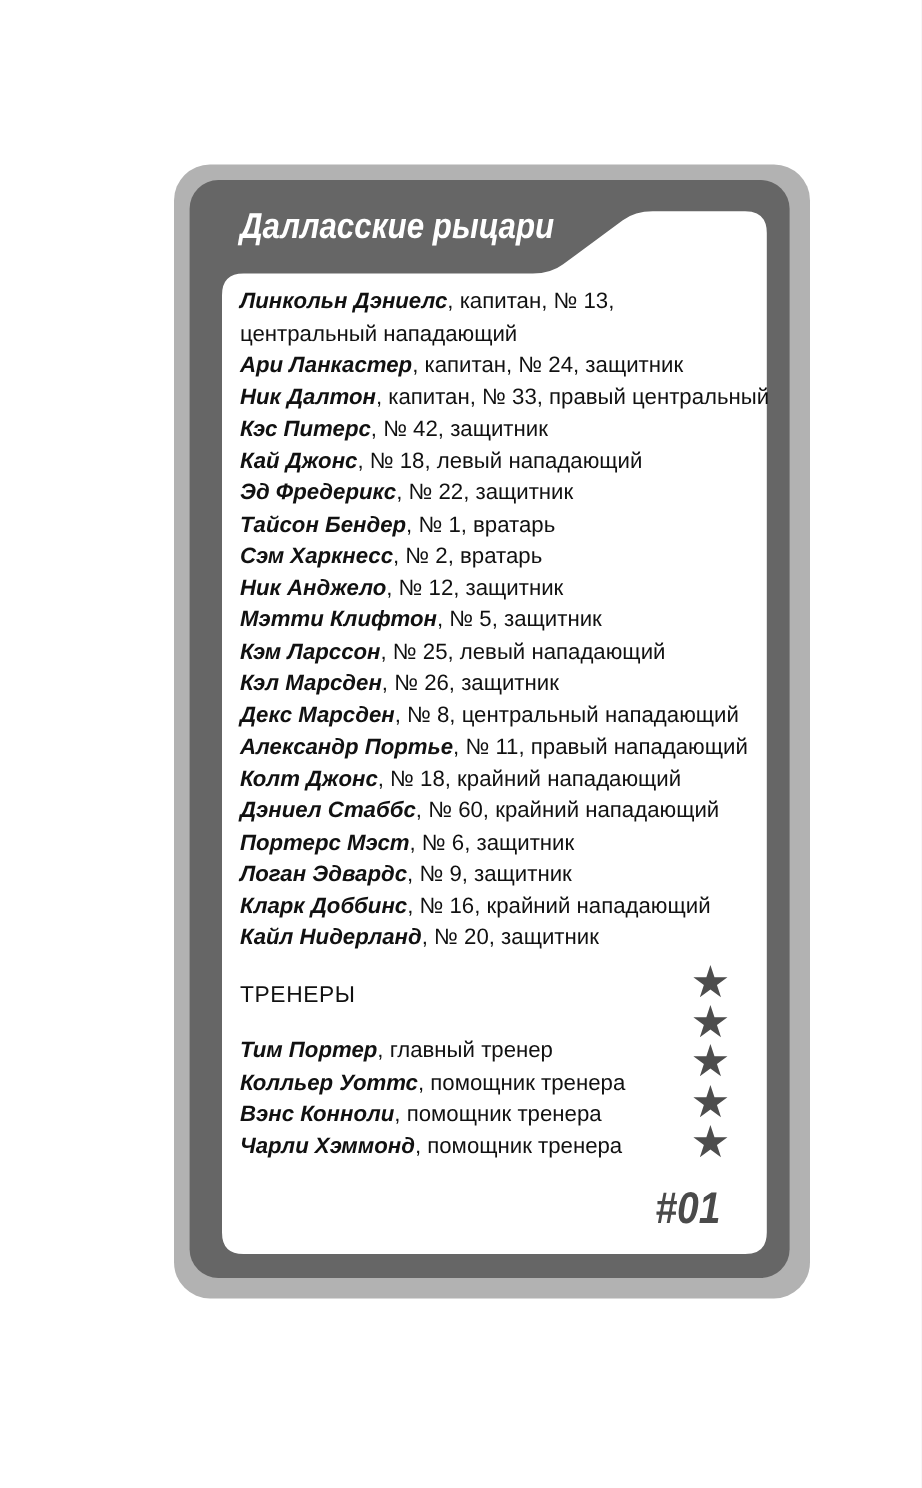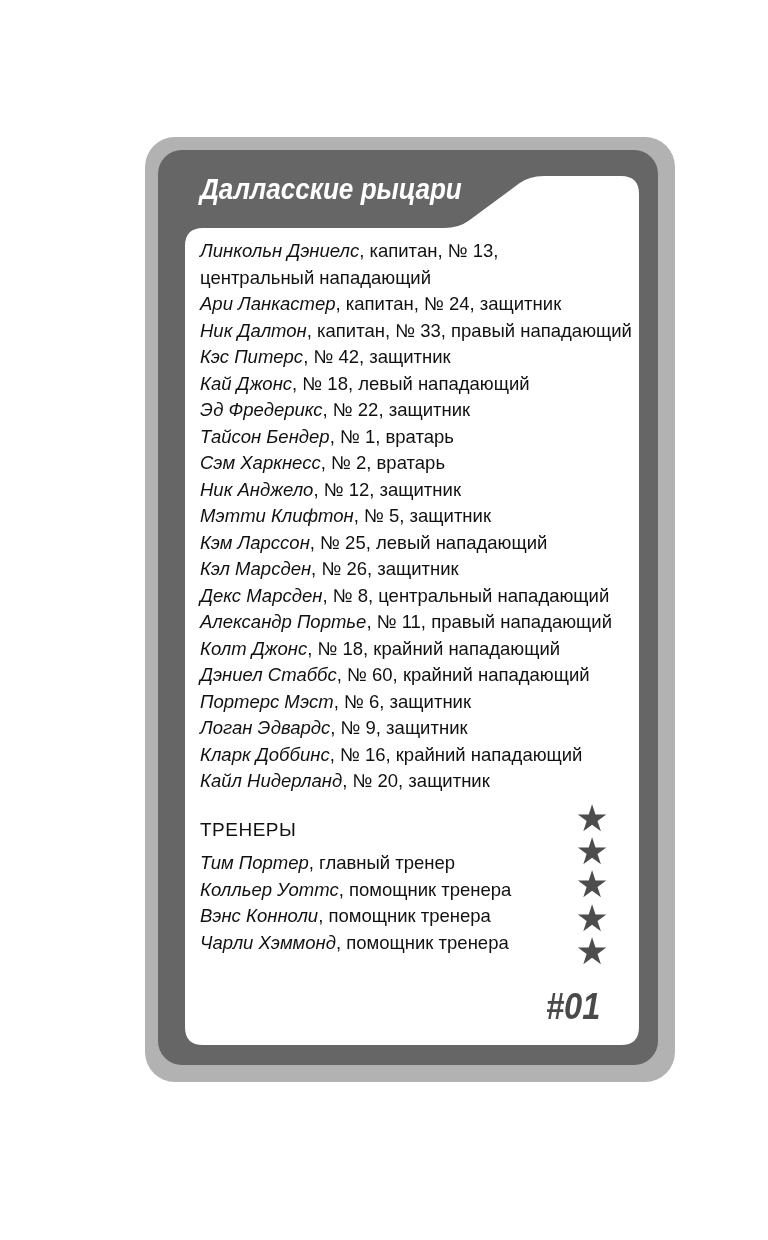--- a/index.html
+++ b/index.html
@@ -47,32 +47,32 @@
     left: 42px; top: 88px;
     width: 448px;
     color: #111111;
   }
   .players-list .roster-row, .coaches-list .roster-row {
     font-size: 18.5px;
     line-height: 26.5px;
     white-space: pre-line;
   }
   .roster-row .person-name {
-    font-weight: normal;
+    font-weight: bold;
     font-style: italic;
   }
   .coaches-heading {
     margin-top: 22px;
     font-size: 19px;
     line-height: 26.5px;
     letter-spacing: 0.5px;
     color: #111111;
   }
   .coaches-list {
-    margin-top: 7px;
+    margin-top: 19px;
   }
   .star-rating {
     position: absolute;
     left: 408px; top: 652px;
     width: 52px;
     text-align: center;
   }
   .star-icon {
     display: block;
     font-size: 37px;
@@ -116,21 +116,21 @@
           Z"></path>
       </svg>
 
       <div class="card-title">Далласские рыцари</div>
 
       <div class="content">
         <div class="players-list" id="players-list">
             <div class="roster-row"><span class="person-name">Линкольн Дэниелс</span><span class="person-info">, капитан, № 13,
 центральный нападающий</span></div>
             <div class="roster-row"><span class="person-name">Ари Ланкастер</span><span class="person-info">, капитан, № 24, защитник</span></div>
-            <div class="roster-row"><span class="person-name">Ник Далтон</span><span class="person-info">, капитан, № 33, правый нападающий</span></div>
+            <div class="roster-row"><span class="person-name">Ник Далтон</span><span class="person-info">, капитан, № 33, правый центральный</span></div>
             <div class="roster-row"><span class="person-name">Кэс Питерс</span><span class="person-info">, № 42, защитник</span></div>
             <div class="roster-row"><span class="person-name">Кай Джонс</span><span class="person-info">, № 18, левый нападающий</span></div>
             <div class="roster-row"><span class="person-name">Эд Фредерикс</span><span class="person-info">, № 22, защитник</span></div>
             <div class="roster-row"><span class="person-name">Тайсон Бендер</span><span class="person-info">, № 1, вратарь</span></div>
             <div class="roster-row"><span class="person-name">Сэм Харкнесс</span><span class="person-info">, № 2, вратарь</span></div>
             <div class="roster-row"><span class="person-name">Ник Анджело</span><span class="person-info">, № 12, защитник</span></div>
             <div class="roster-row"><span class="person-name">Мэтти Клифтон</span><span class="person-info">, № 5, защитник</span></div>
             <div class="roster-row"><span class="person-name">Кэм Ларссон</span><span class="person-info">, № 25, левый нападающий</span></div>
             <div class="roster-row"><span class="person-name">Кэл Марсден</span><span class="person-info">, № 26, защитник</span></div>
             <div class="roster-row"><span class="person-name">Декс Марсден</span><span class="person-info">, № 8, центральный нападающий</span></div>

